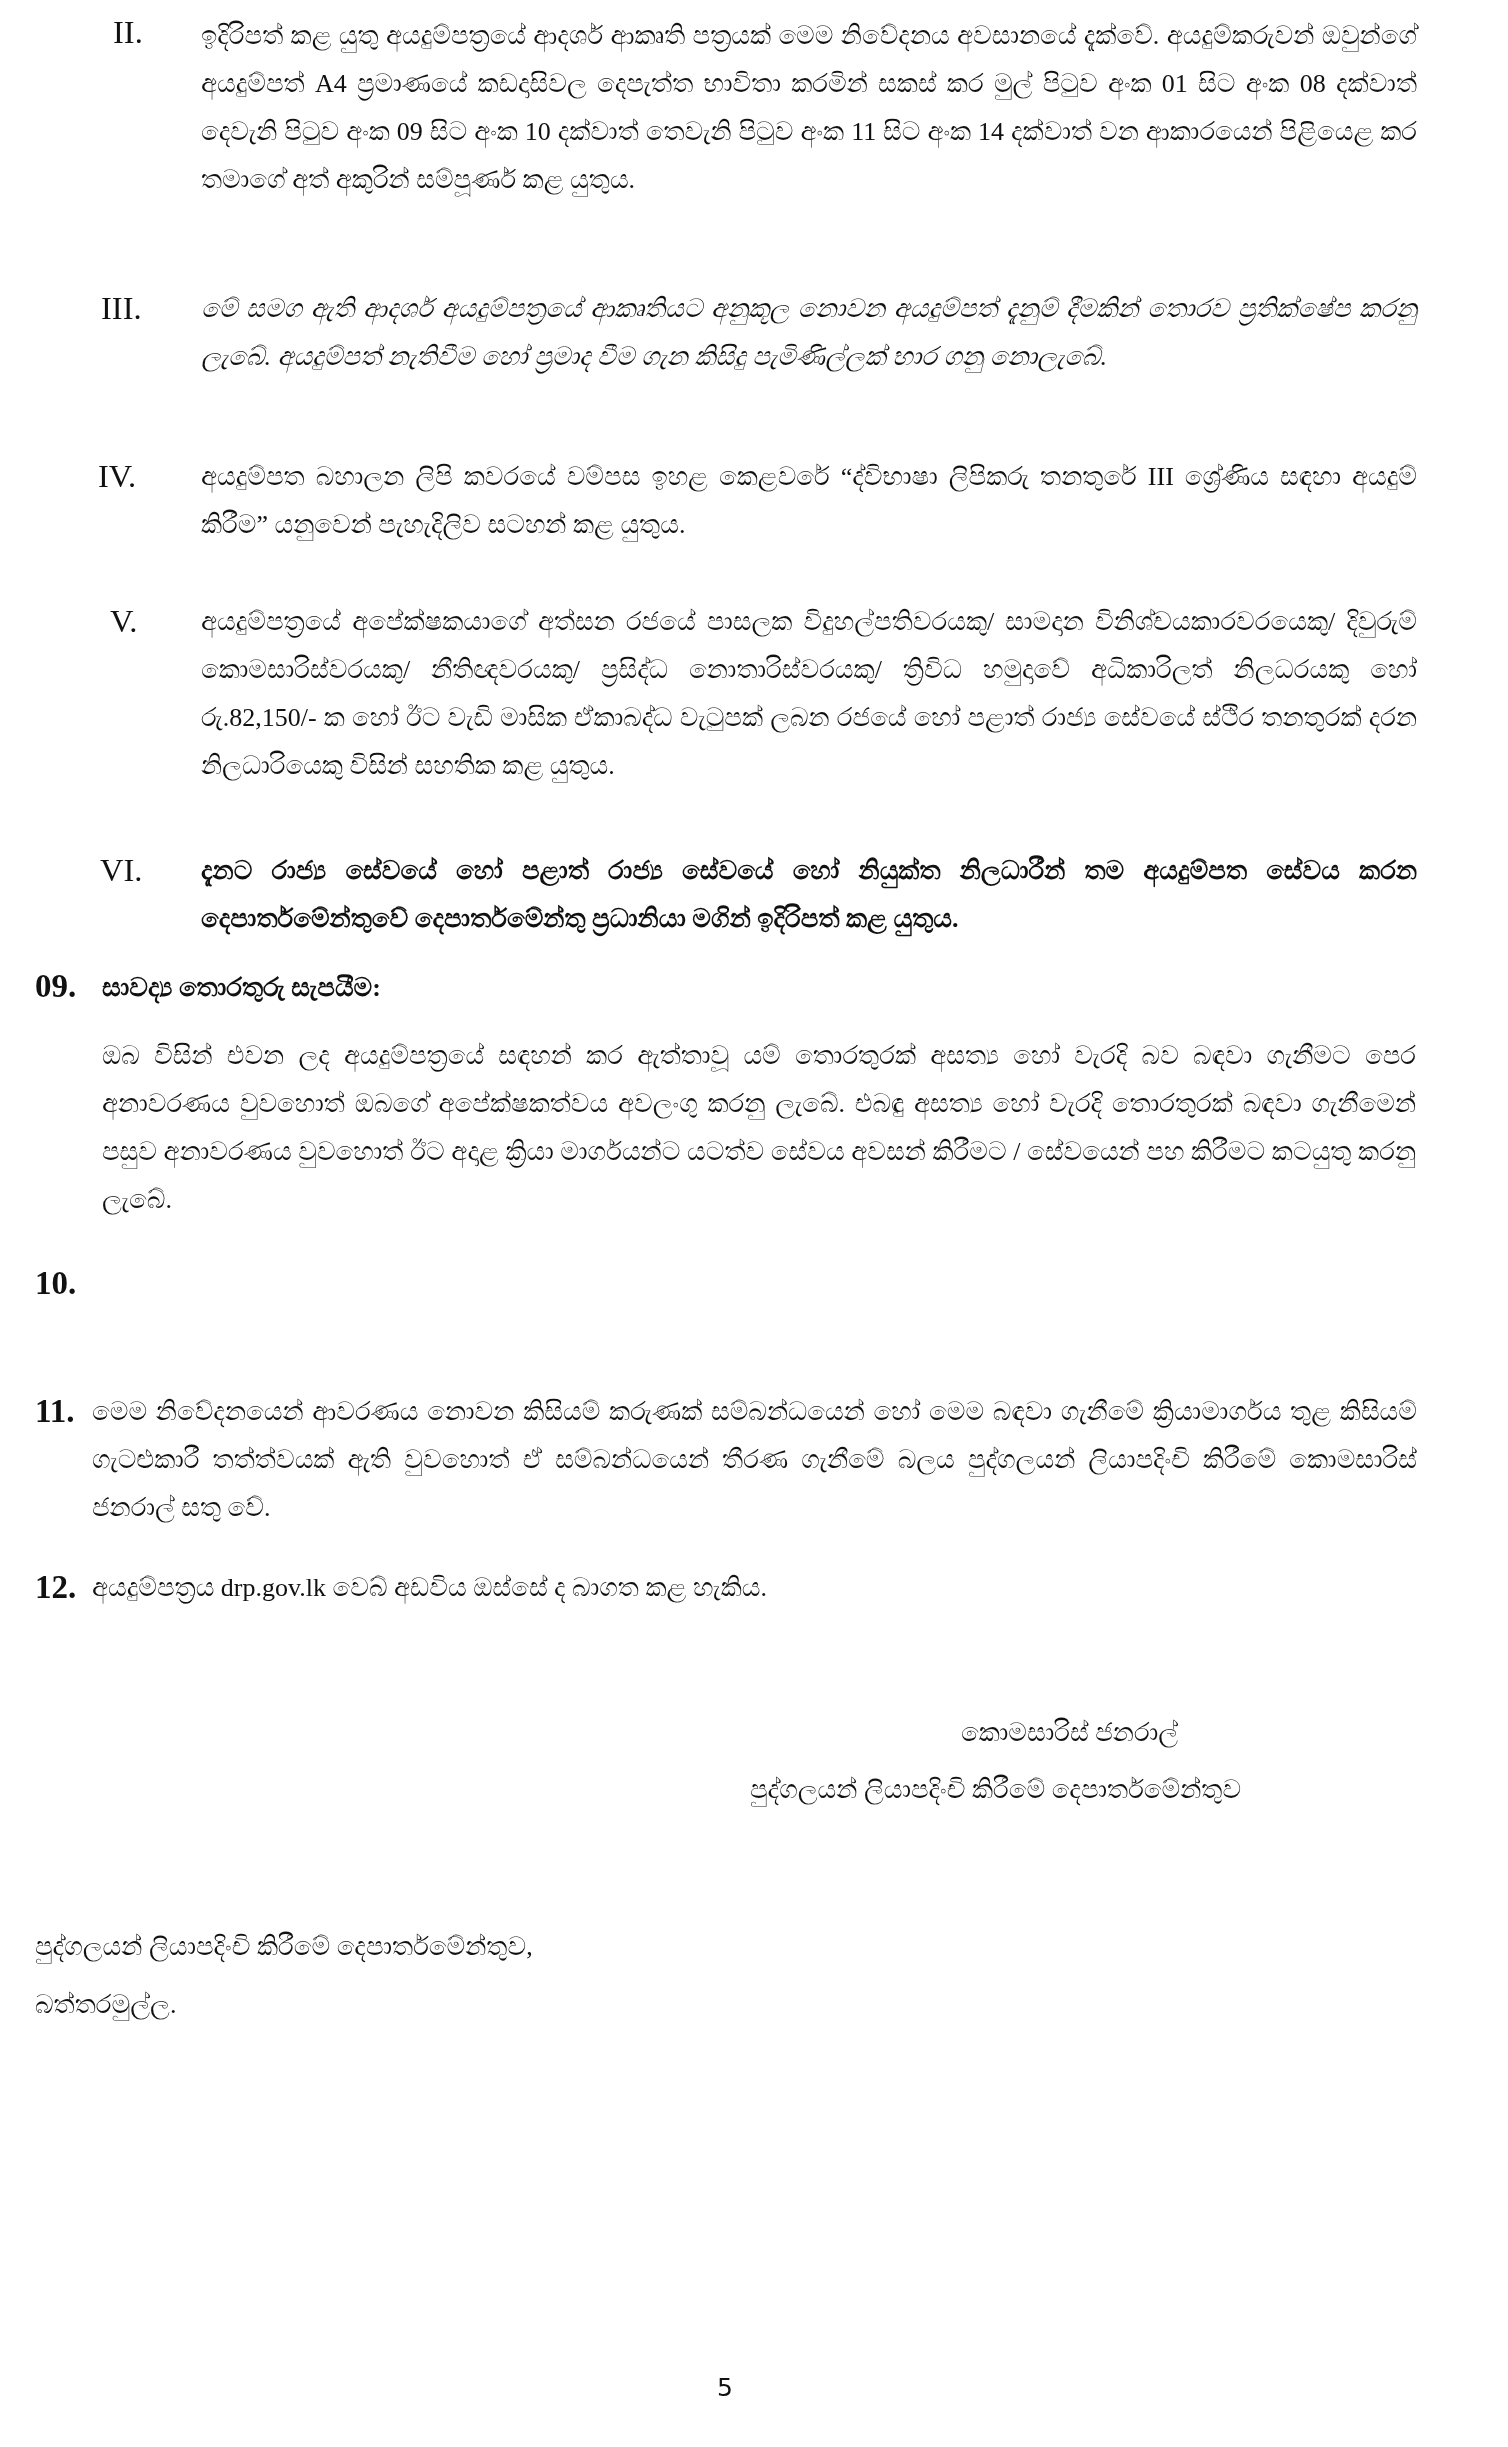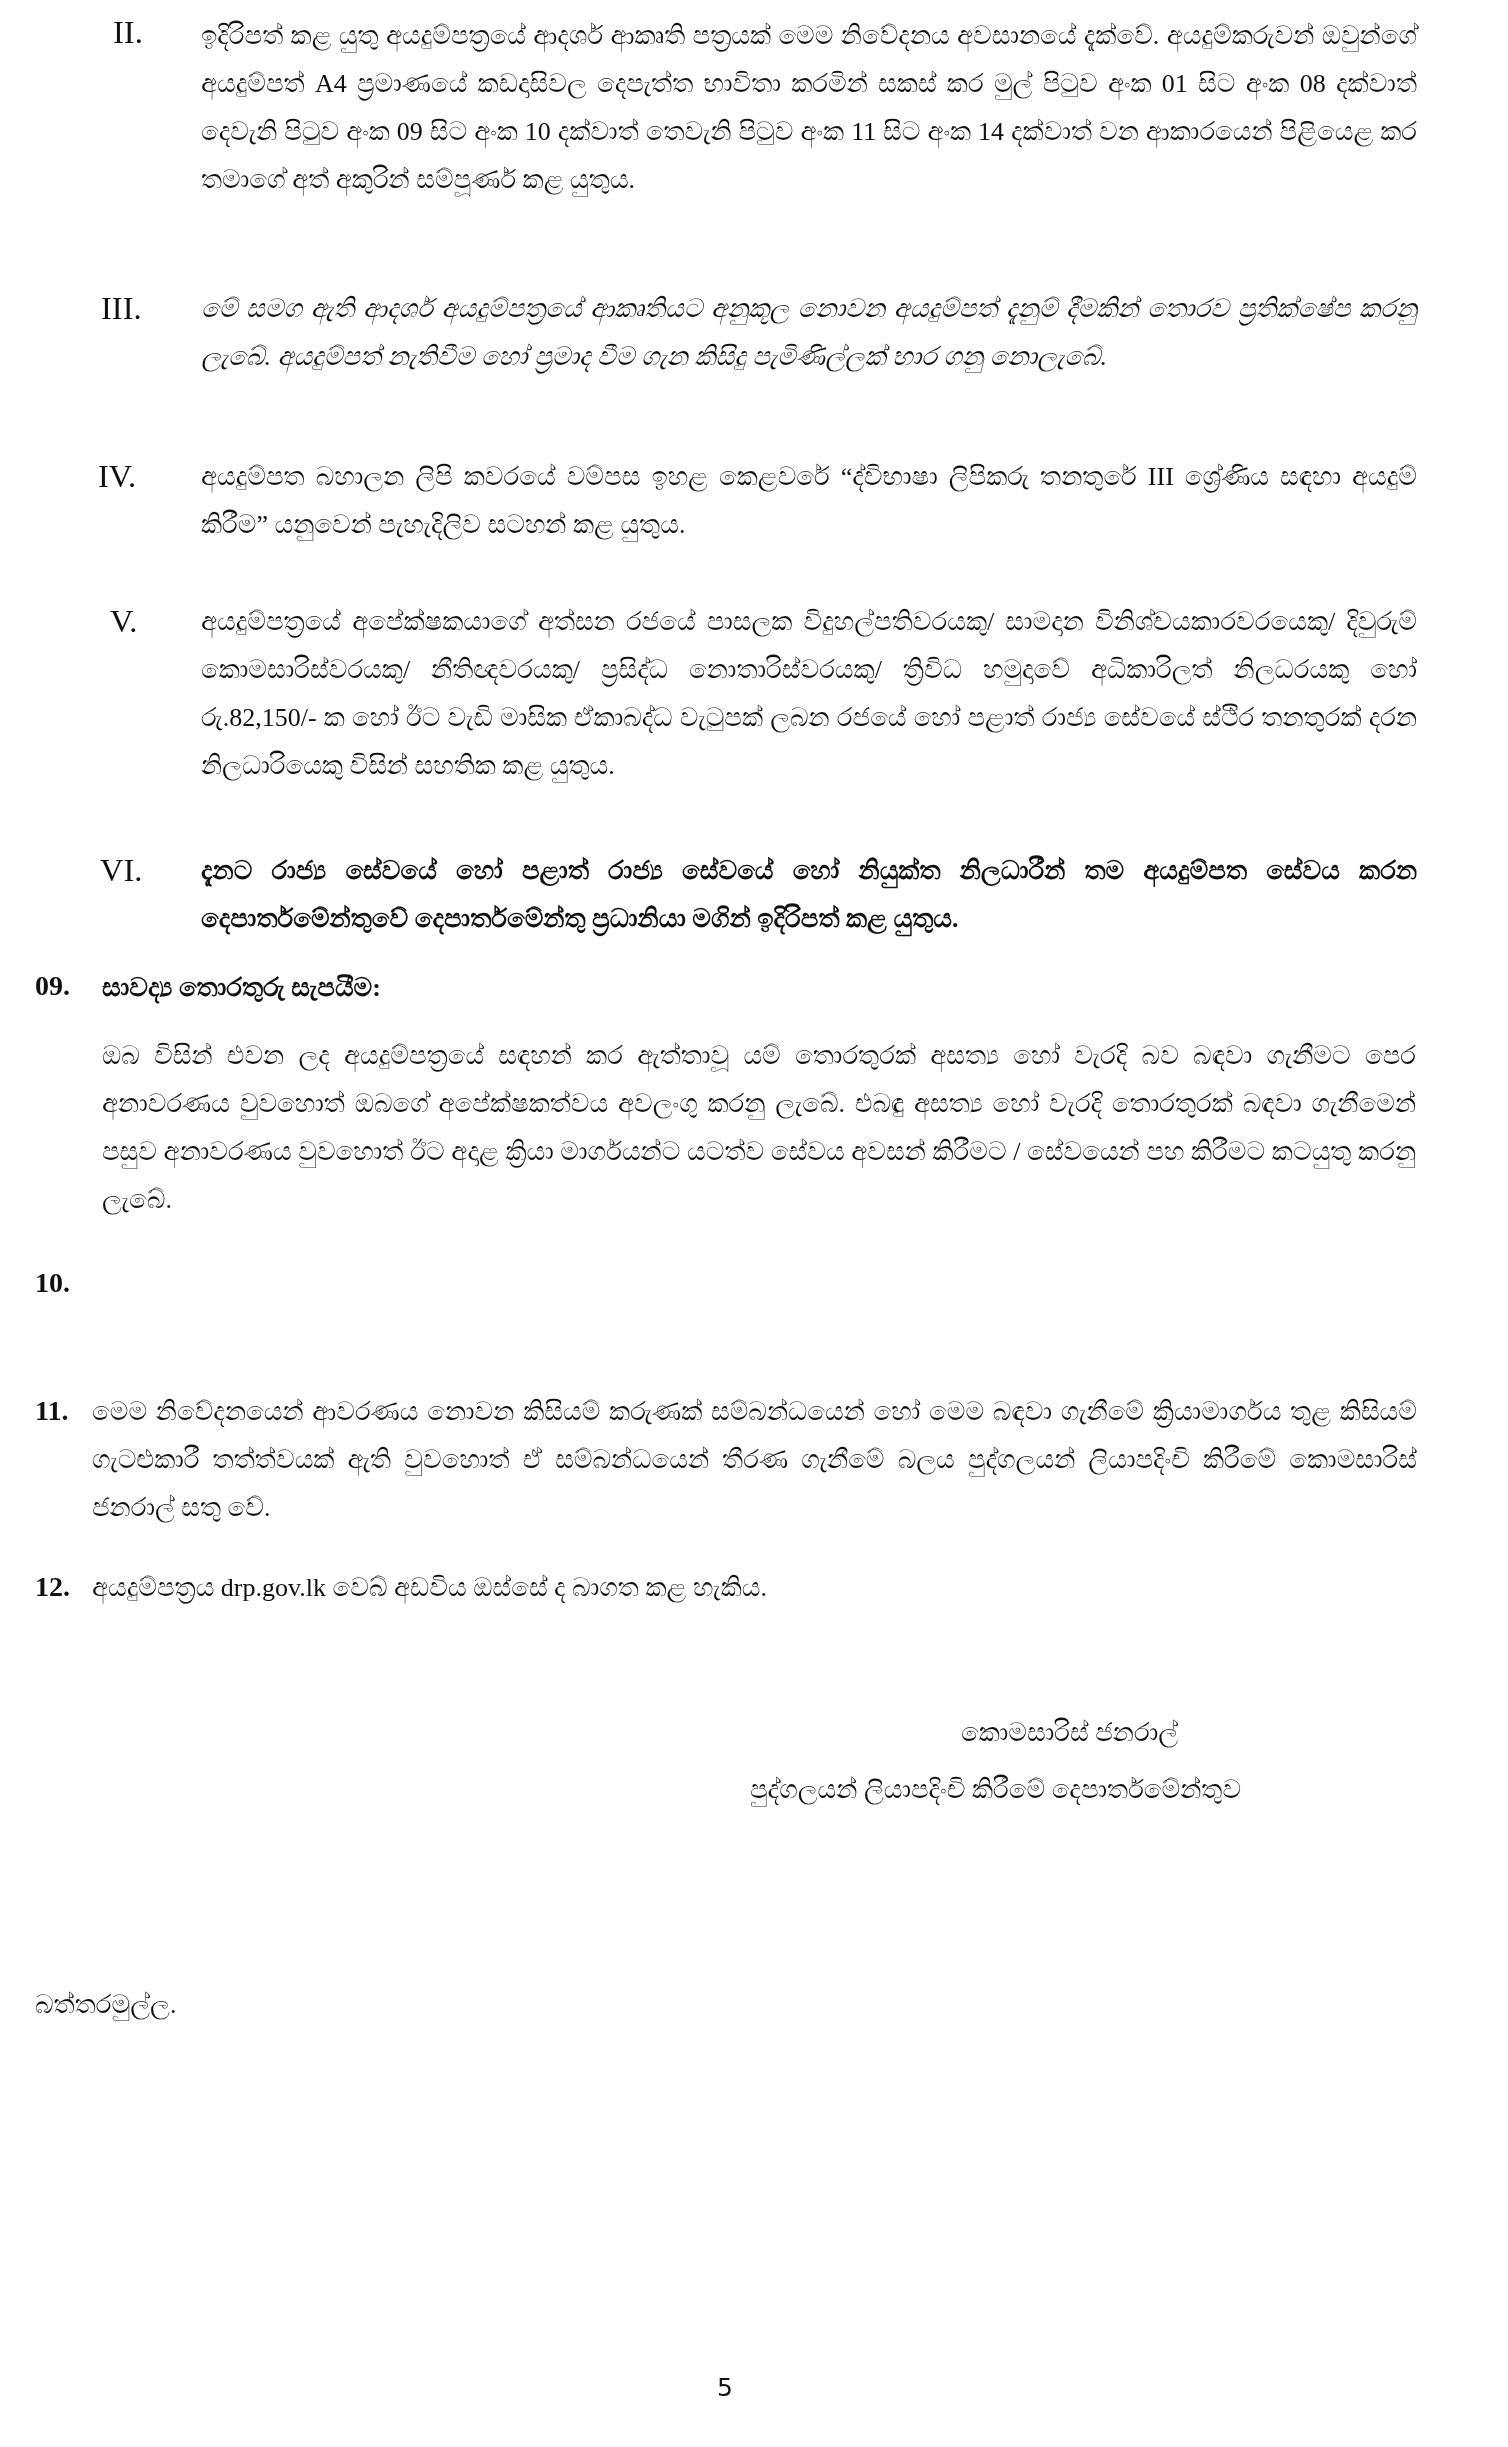--- a/index.html
+++ b/index.html
@@ -3,21 +3,21 @@
 <meta charset="utf-8">
 <style>
   html, body { margin: 0; padding: 0; background: #ffffff; }
   body { width: 1508px; height: 2447px; position: relative; overflow: hidden;
          font-family: "Liberation Serif", "DejaVu Serif", serif; color: #111; }
   .page { position: absolute; left: 0; top: 0; width: 1508px; height: 2447px; }
   .abs { position: absolute; }
   .roman { font-size: 32.5px; line-height: 38px; }
   .sub-text { position: absolute; left: 201px; width: 1216px; font-size: 26px;
               line-height: 48px; text-align: justify; }
-  .sec-num { font-size: 28px; font-weight: bold; line-height: 38px; }
+  .sec-num { font-size: 33px; font-weight: bold; line-height: 38px; }
   .sec-text { position: absolute; font-size: 26px; line-height: 48px; text-align: justify; }
   .heading { font-size: 26px; font-weight: bold; line-height: 38px; }
   .sig { font-size: 26px; line-height: 48px; }
   .pnum { font-family: "DejaVu Sans", sans-serif; font-size: 25px; }
 </style>
 </head>
 <body>
 
 <div class="page">
 
@@ -44,17 +44,18 @@
 
   <div class="abs sec-num" style="left:35px; top:1392px;">11.</div>
   <div class="sec-text" style="left:92px; top:1388px; width:1325px;">මෙම නිවේදනයෙන් ආවරණය නොවන කිසියම් කරුණක් සම්බන්ධයෙන් හෝ මෙම බඳවා ගැනීමේ ක්‍රියාමාර්ගය තුළ කිසියම් ගැටළුකාරී තත්ත්වයක් ඇති වුවහොත් ඒ සම්බන්ධයෙන් තීරණ ගැනීමේ බලය පුද්ගලයන් ලියාපදිංචි කිරීමේ කොමසාරිස් ජනරාල් සතු වේ.</div>
 
   <div class="abs sec-num" style="left:35px; top:1568px;">12.</div>
   <div class="sec-text" style="left:92px; top:1564px; width:1325px;">අයදුම්පත්‍රය drp.gov.lk වෙබ් අඩවිය ඔස්සේ ද බාගත කළ හැකිය.</div>
 
   <div class="abs sig" style="left:961px; top:1709px;">කොමසාරිස් ජනරාල්</div>
   <div class="abs sig" style="left:750px; top:1766px;">පුද්ගලයන් ලියාපදිංචි කිරීමේ දෙපාර්තමේන්තුව</div>
 
+  <div class="abs sig" style="left:35px; top:1923px;">පුද්ගලයන් ලියාපදිංචි කිරීමේ දෙපාර්තමේන්තුව,</div>
   <div class="abs sig" style="left:35px; top:1981px;">බත්තරමුල්ල.</div>
 
   <div class="abs pnum" style="left:717px; top:2373px;">5</div>
 </div>
 
 
 </body></html>

